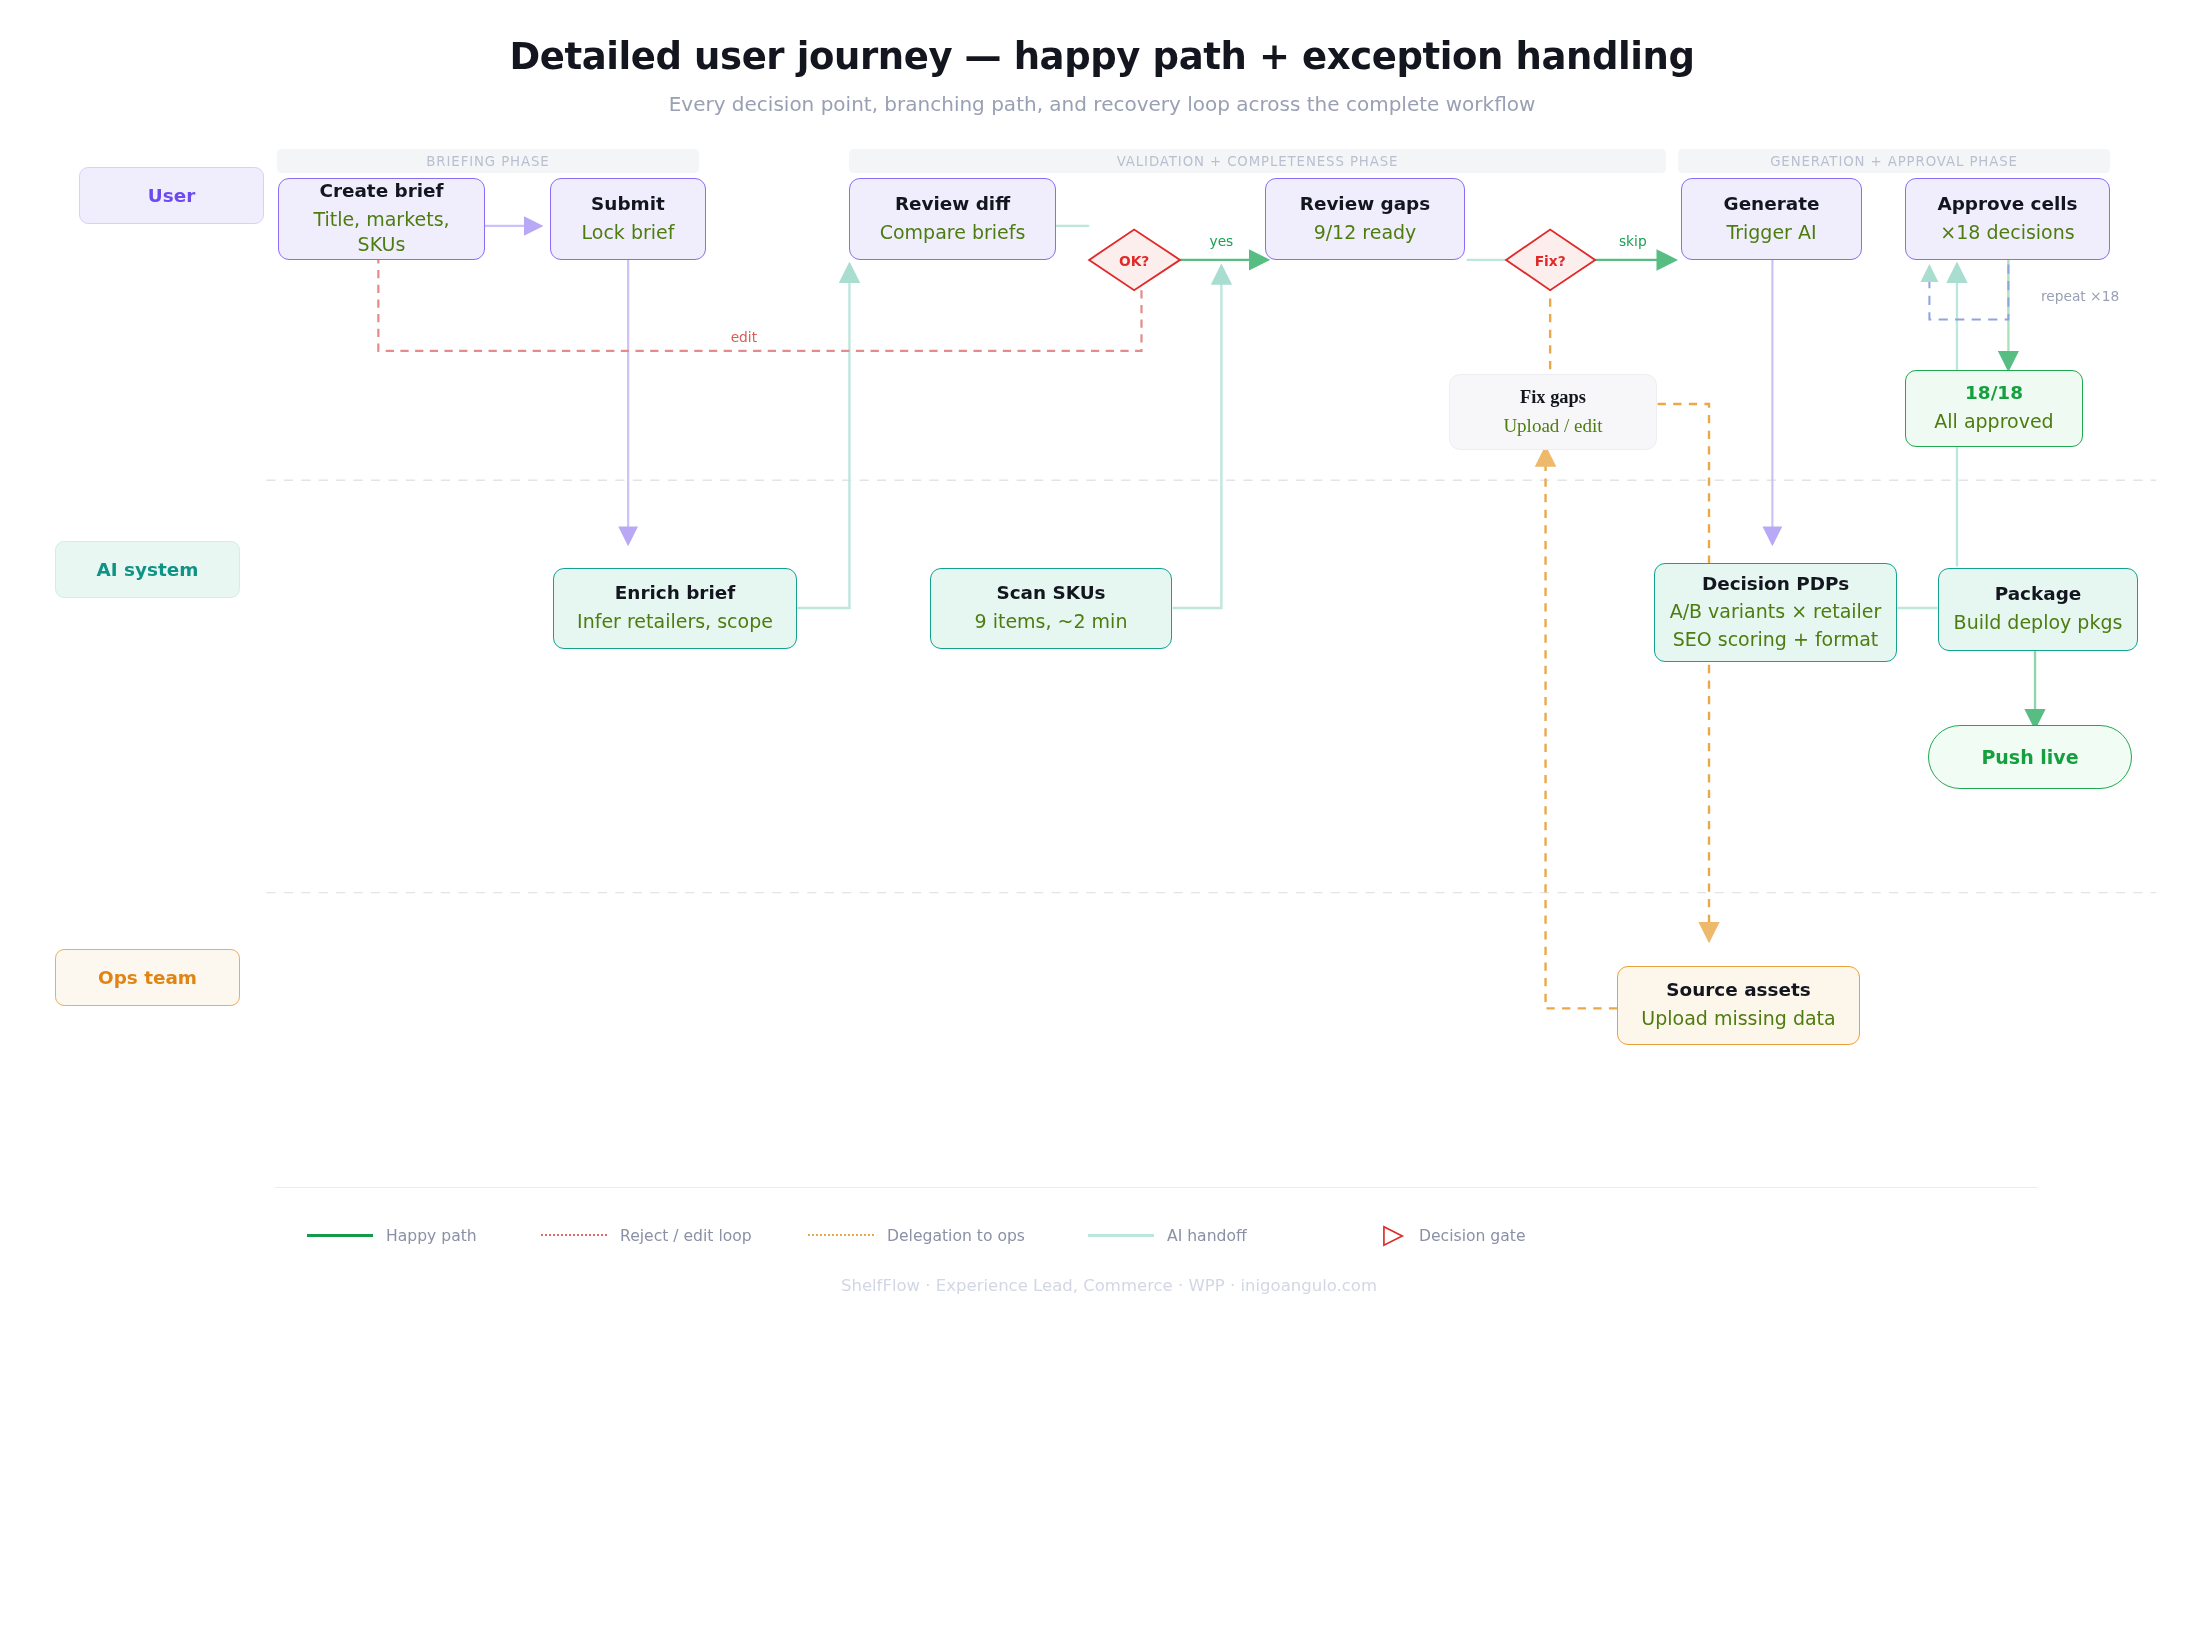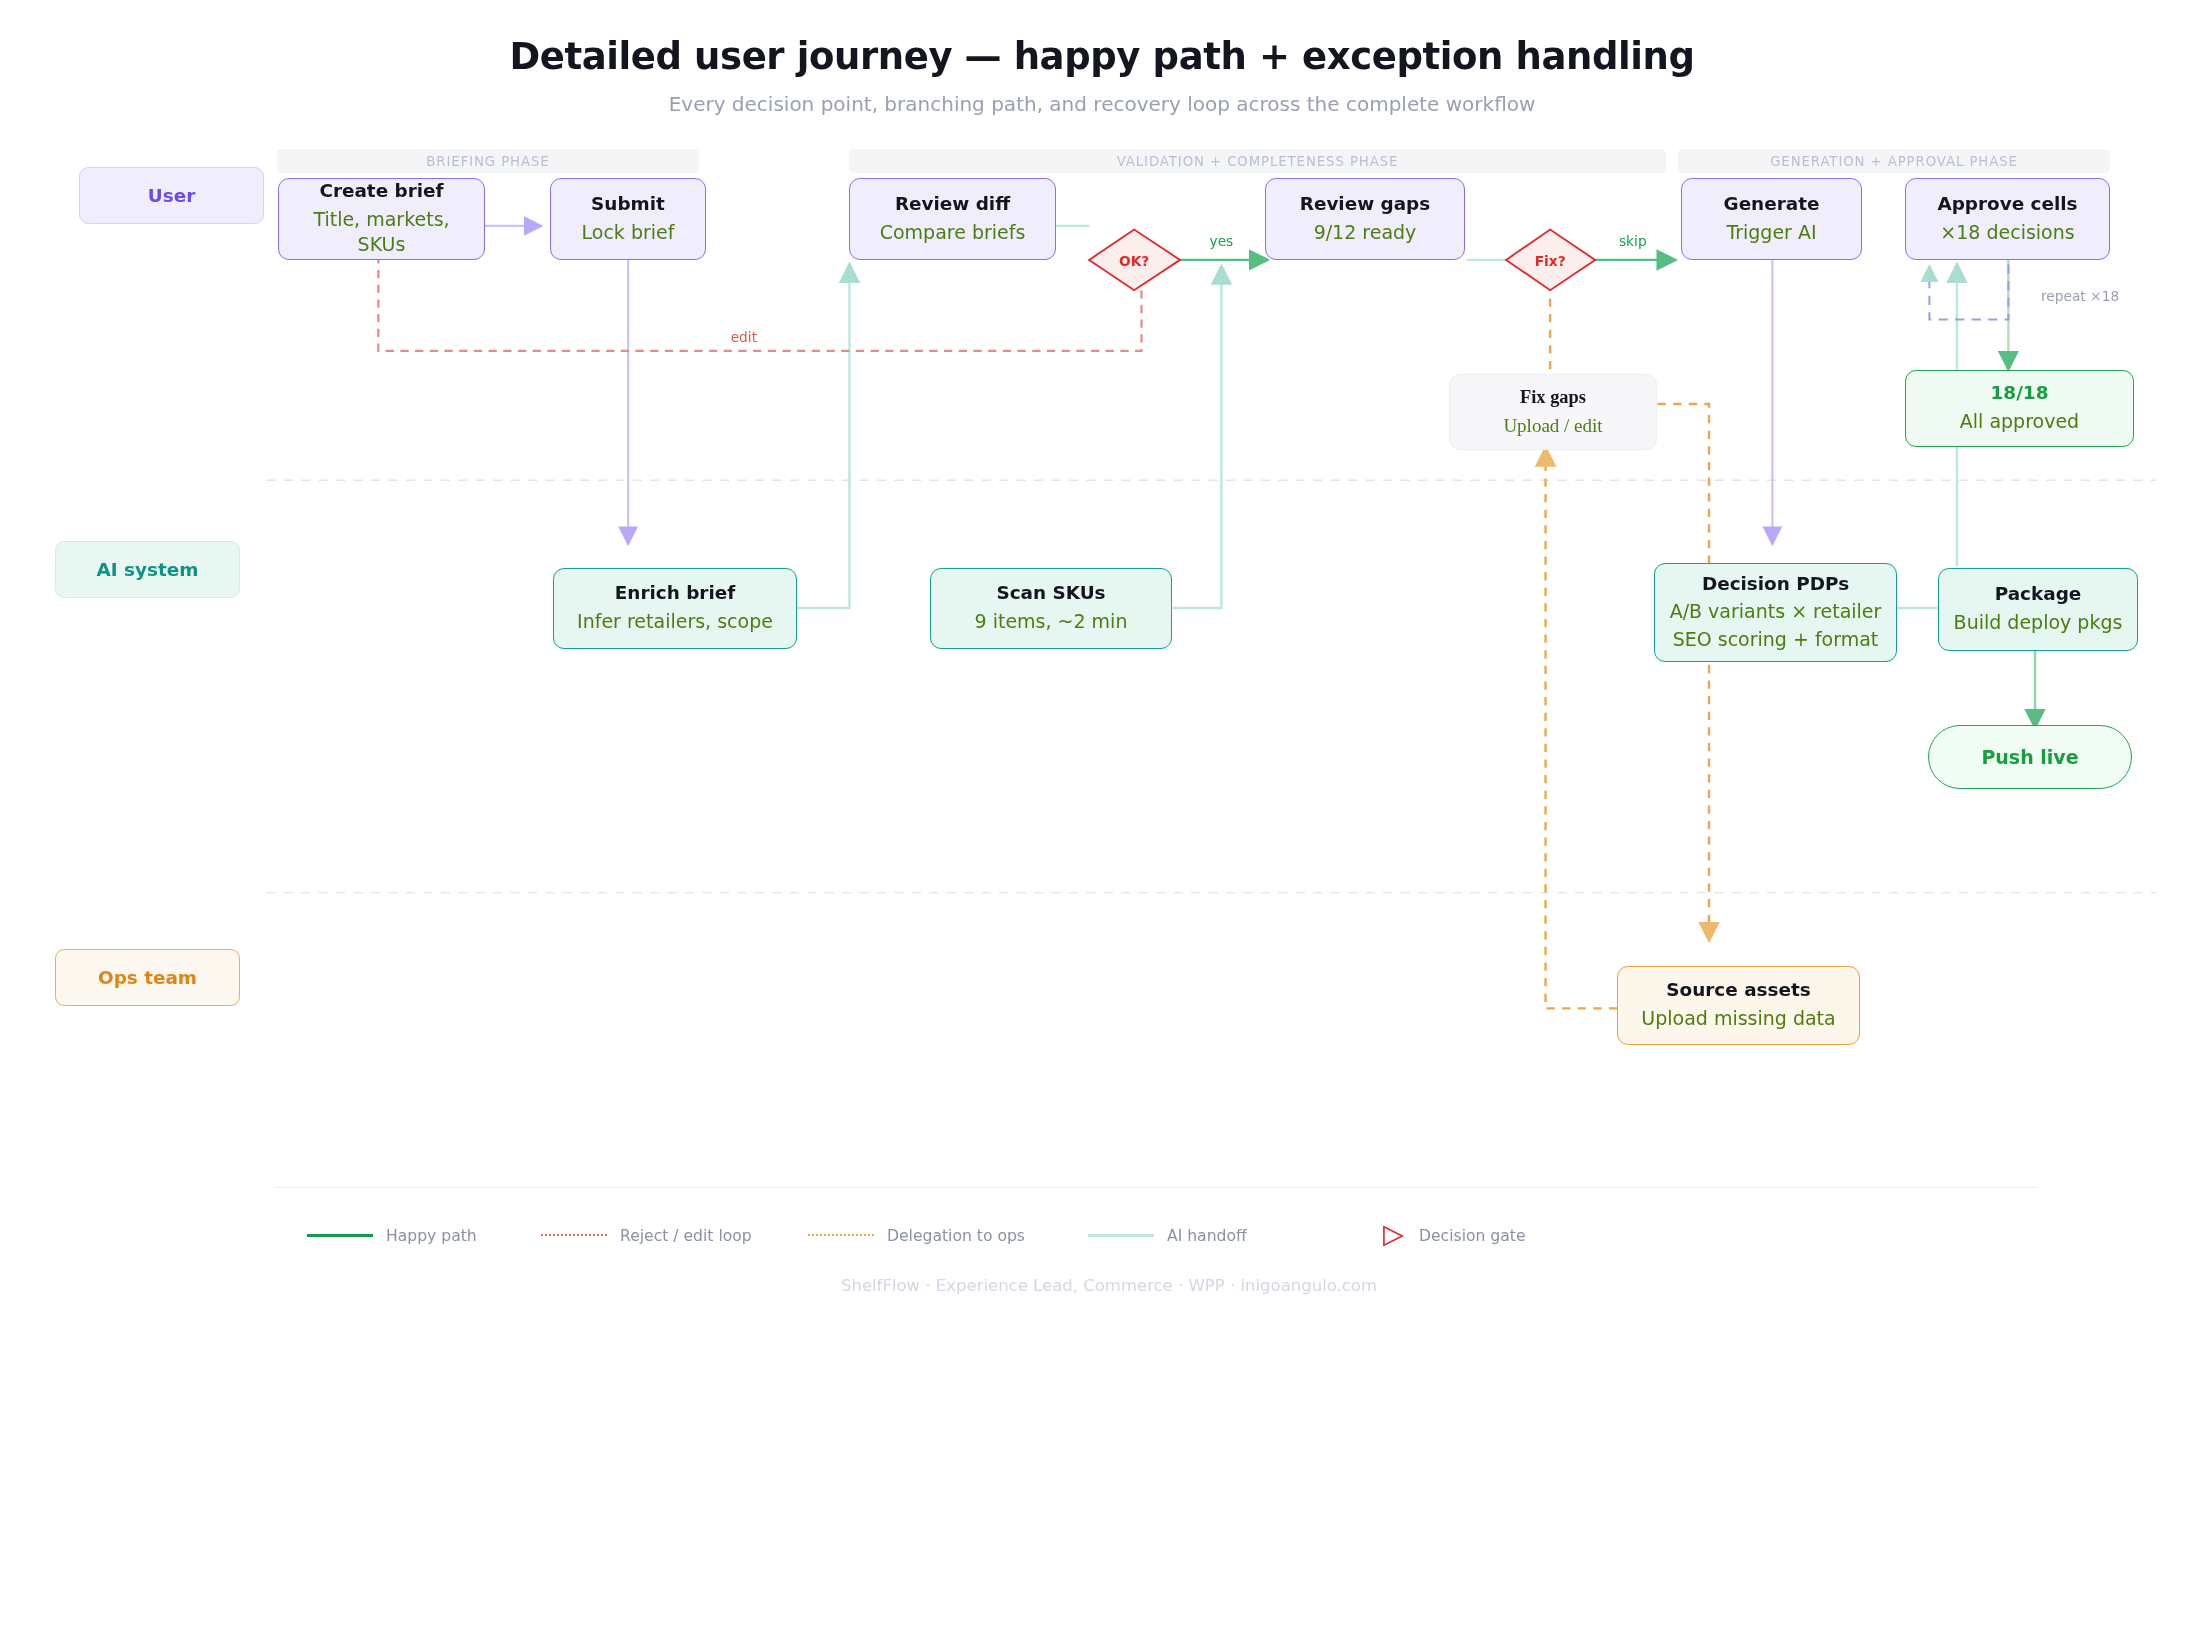--- a/index.html
+++ b/index.html
@@ -220,21 +220,21 @@
   <div class="node n-user" style="left:1905px; top:178px; width:205px; height:82px;">
     <div class="n-title">Approve cells</div>
     <div class="n-sub">×18 decisions</div>
   </div>
 
   <div class="node n-neutral" style="left:1449px; top:374px; width:208px; height:76px;font-family:Liberation Serif, serif;">
     <div class="n-title">Fix gaps</div>
     <div class="n-sub">Upload / edit</div>
   </div>
 
-  <div class="node n-done" style="left:1905px; top:370px; width:229px; height:77px;">
+  <div class="node n-done" style="left:1905px; top:370px; width:178px; height:77px;">
     <div class="n-title">18/18</div>
     <div class="n-sub">All approved</div>
   </div>
 
   <div class="node n-ai" style="left:553px; top:568px; width:244px; height:81px;">
     <div class="n-title">Enrich brief</div>
     <div class="n-sub">Infer retailers, scope</div>
   </div>
 
   <div class="node n-ai" style="left:930px; top:568px; width:242px; height:81px;">

